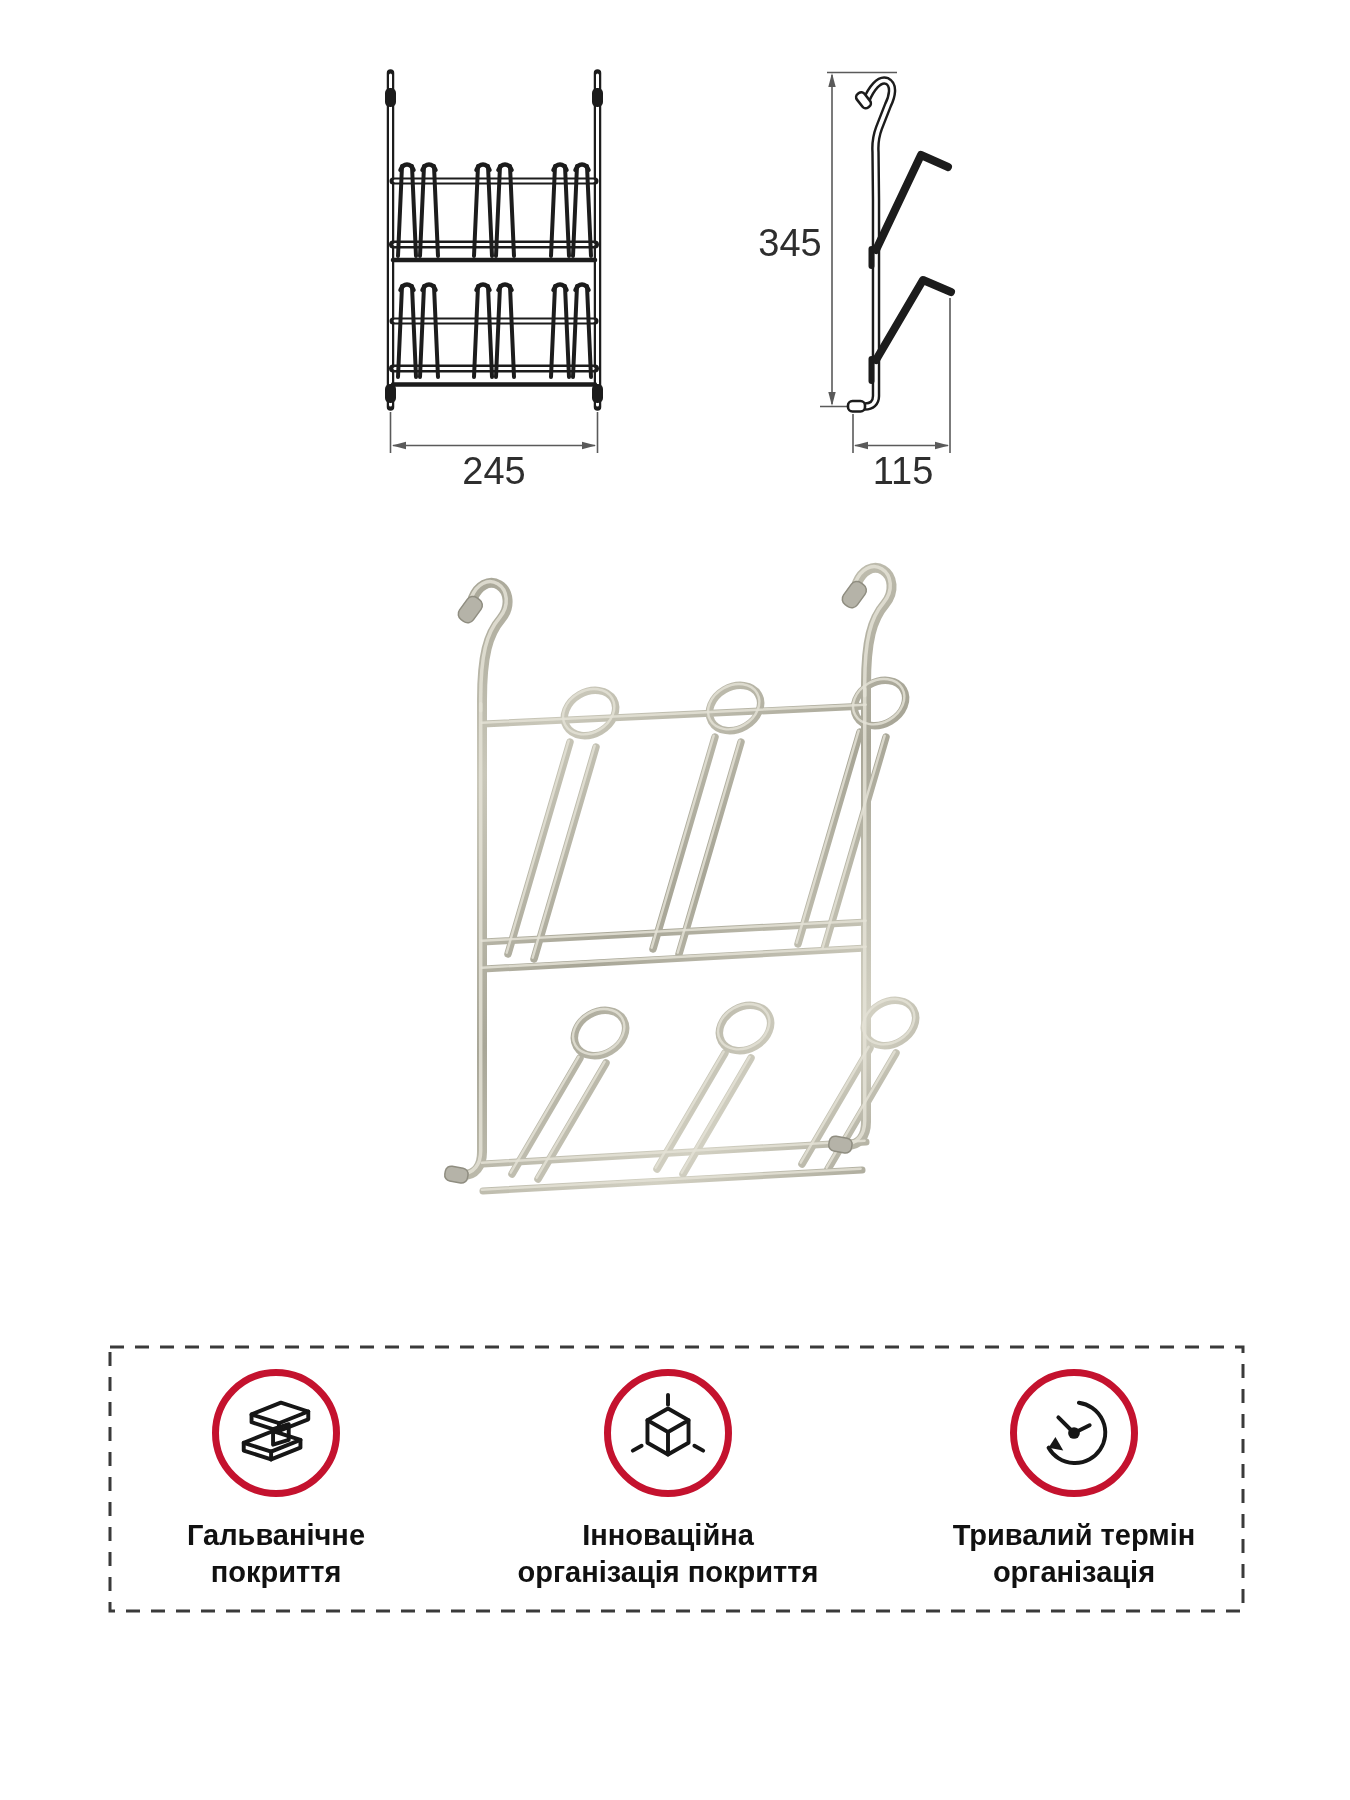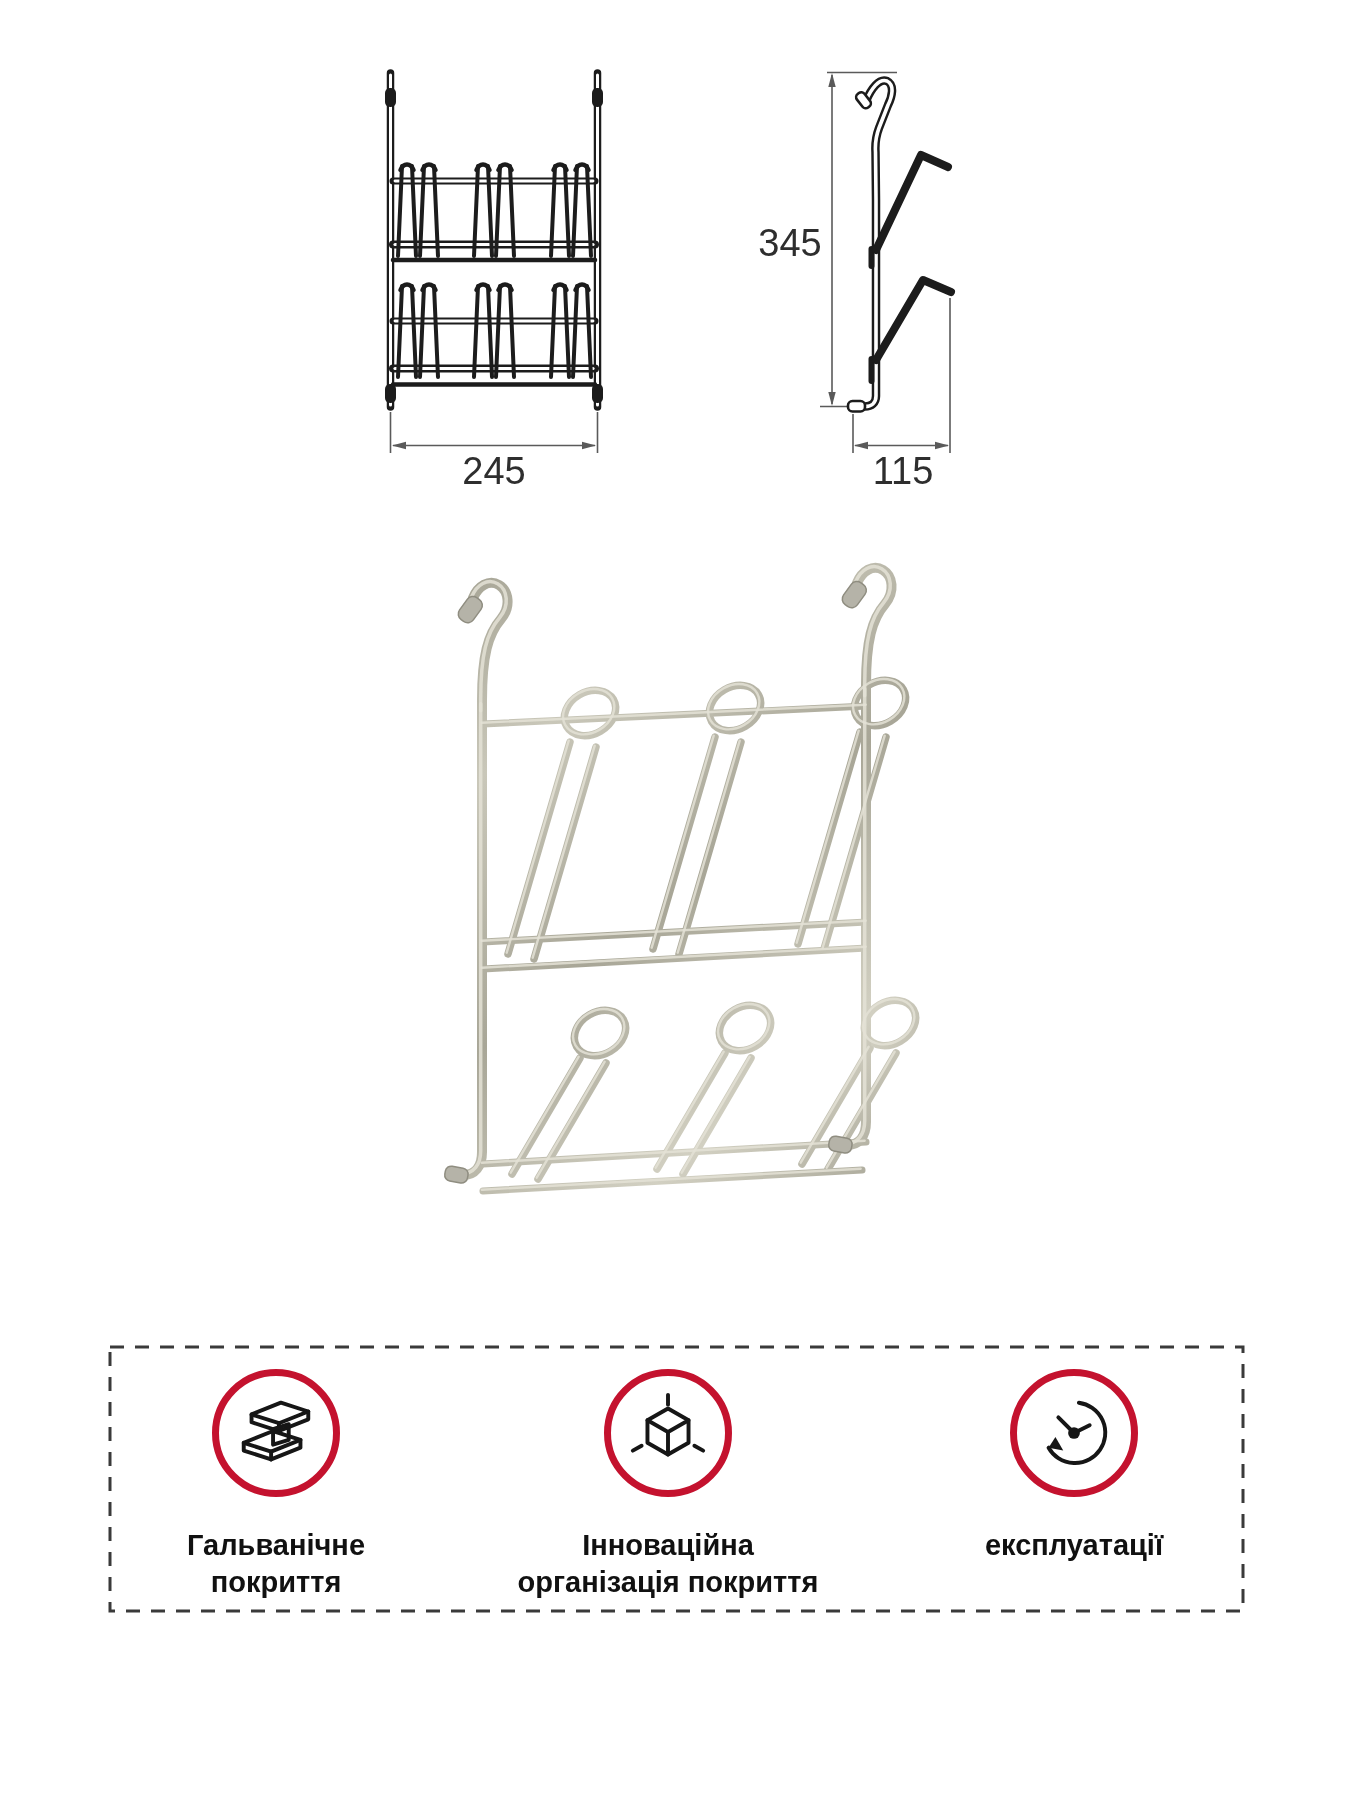--- a/index.html
+++ b/index.html
@@ -33,21 +33,21 @@
   .dash-rect{stroke:var(--dash-border,#3a3a3a);stroke-width:3;fill:none;}
   .feature{position:absolute;top:24px;width:370px;text-align:center;}
   .icon-ring{
     width:114px;height:114px;border:7px solid var(--accent-red,#c4122e);border-radius:50%;
     margin:0 auto;display:flex;align-items:center;justify-content:center;background:#fff;
   }
   .icon-ring svg{width:88px;height:88px;}
   .icon-stroke{stroke:#161616;fill:none;stroke-width:4;stroke-linecap:round;stroke-linejoin:round;}
   .icon-fill{fill:#161616;stroke:none;}
   .feature-label{
-    margin-top:30px;font-weight:bold;font-size:29px;line-height:37px;color:var(--text-dark,#111111);
+    margin-top:20px;font-weight:bold;font-size:29px;line-height:37px;color:var(--text-dark,#111111);
   }
 </style>
 </head>
 <body>
 
 <div class="canvas">
 
   <svg style="position:absolute;left:330px;top:50px;" width="340" height="445" viewBox="330 50 340 445">
 
     <line class="part-line" x1="390.5" y1="73" x2="390.5" y2="407" stroke-width="7.5"></line>
@@ -320,18 +320,19 @@
       <div class="icon-ring">
         <svg viewBox="0 0 90 90">
           <path class="icon-stroke" d="M 50,14 A 31,31 0 1 1 19,60"></path>
           <path class="icon-fill" d="M 19,60 L 34,63 L 26,49 Z"></path>
           <line class="icon-stroke" x1="45" y1="45" x2="29" y2="29"></line>
           <line class="icon-stroke" x1="45" y1="45" x2="61" y2="37"></line>
           <circle class="icon-fill" cx="45" cy="45" r="6"></circle>
         </svg>
       </div>
       <div class="feature-label">
-        <div>експлуатації</div>
+        <div>Тривалий термін</div>
+        <div>організація</div>
       </div>
     </div>
   </div>
 
 </div>
 
 </body></html>

